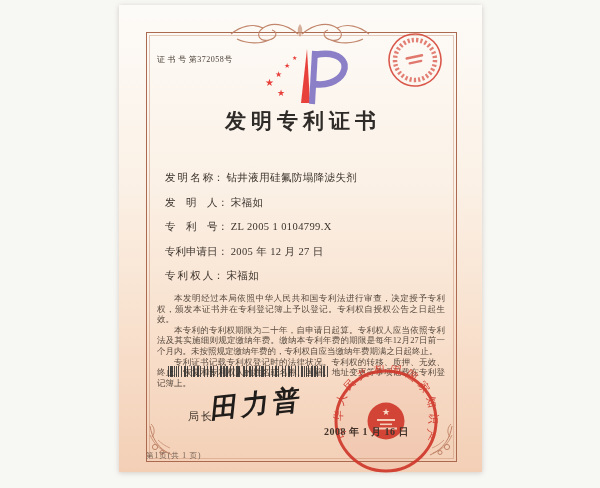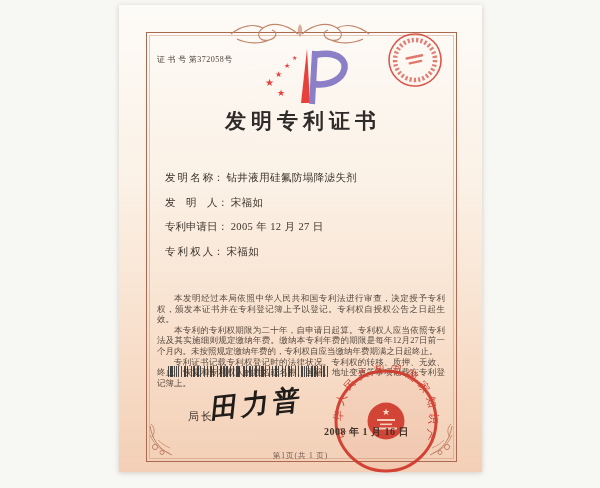--- a/index.html
+++ b/index.html
@@ -34,21 +34,21 @@
     opacity:.85;}
   .director{position:absolute;left:69px;top:404px;font-size:11px;color:#3f352c;
             letter-spacing:2px;}
   .signature{position:absolute;left:92px;top:381px;font-size:27px;font-weight:600;
              color:#1f1c1a;transform:rotate(-6deg) skewX(-12deg);letter-spacing:4px;
              font-family:"DejaVu Sans","Liberation Sans",sans-serif;white-space:nowrap;}
   .seal{position:absolute;left:211px;top:360px;z-index:2;opacity:.92;}
   .seal-date{position:absolute;left:205px;top:420px;width:130px;z-index:4;
              font-size:10px;font-weight:600;color:#42332a;letter-spacing:.5px;
              white-space:nowrap;}
-  .footer-page{position:absolute;left:27px;top:446px;width:309px;text-align:center;
+  .footer-page{position:absolute;left:27px;top:446px;width:309px;
                font-size:7.5px;color:#6f5c50;letter-spacing:1px;z-index:1;}
   .flourish{position:absolute;left:106px;top:13px;}
   .corner{position:absolute;top:417px;}
   .corner.bl{left:29px;}
   .corner.br{left:299px;transform:scaleX(-1);}
 </style>
 </head>
 <body>
 
 <div class="stage">
@@ -103,20 +103,24 @@
     <div class="fields">
       <div class="frow">
         <span class="flabel">发 明 名 称：</span>
         <span class="fvalue">钻井液用硅氟防塌降滤失剂</span>
       </div>
       <div class="frow">
         <span class="flabel">发　明　人：</span>
         <span class="fvalue">宋福如</span>
       </div>
       <div class="frow">
+        <span class="flabel">专　利　号：</span>
+        <span class="fvalue">ZL 2005 1 0104799.X</span>
+      </div>
+      <div class="frow">
         <span class="flabel">专利申请日：</span>
         <span class="fvalue">2005 年 12 月 27 日</span>
       </div>
       <div class="frow">
         <span class="flabel">专 利 权 人：</span>
         <span class="fvalue">宋福如</span>
       </div>
     </div>
 
     <div class="bodytext">

